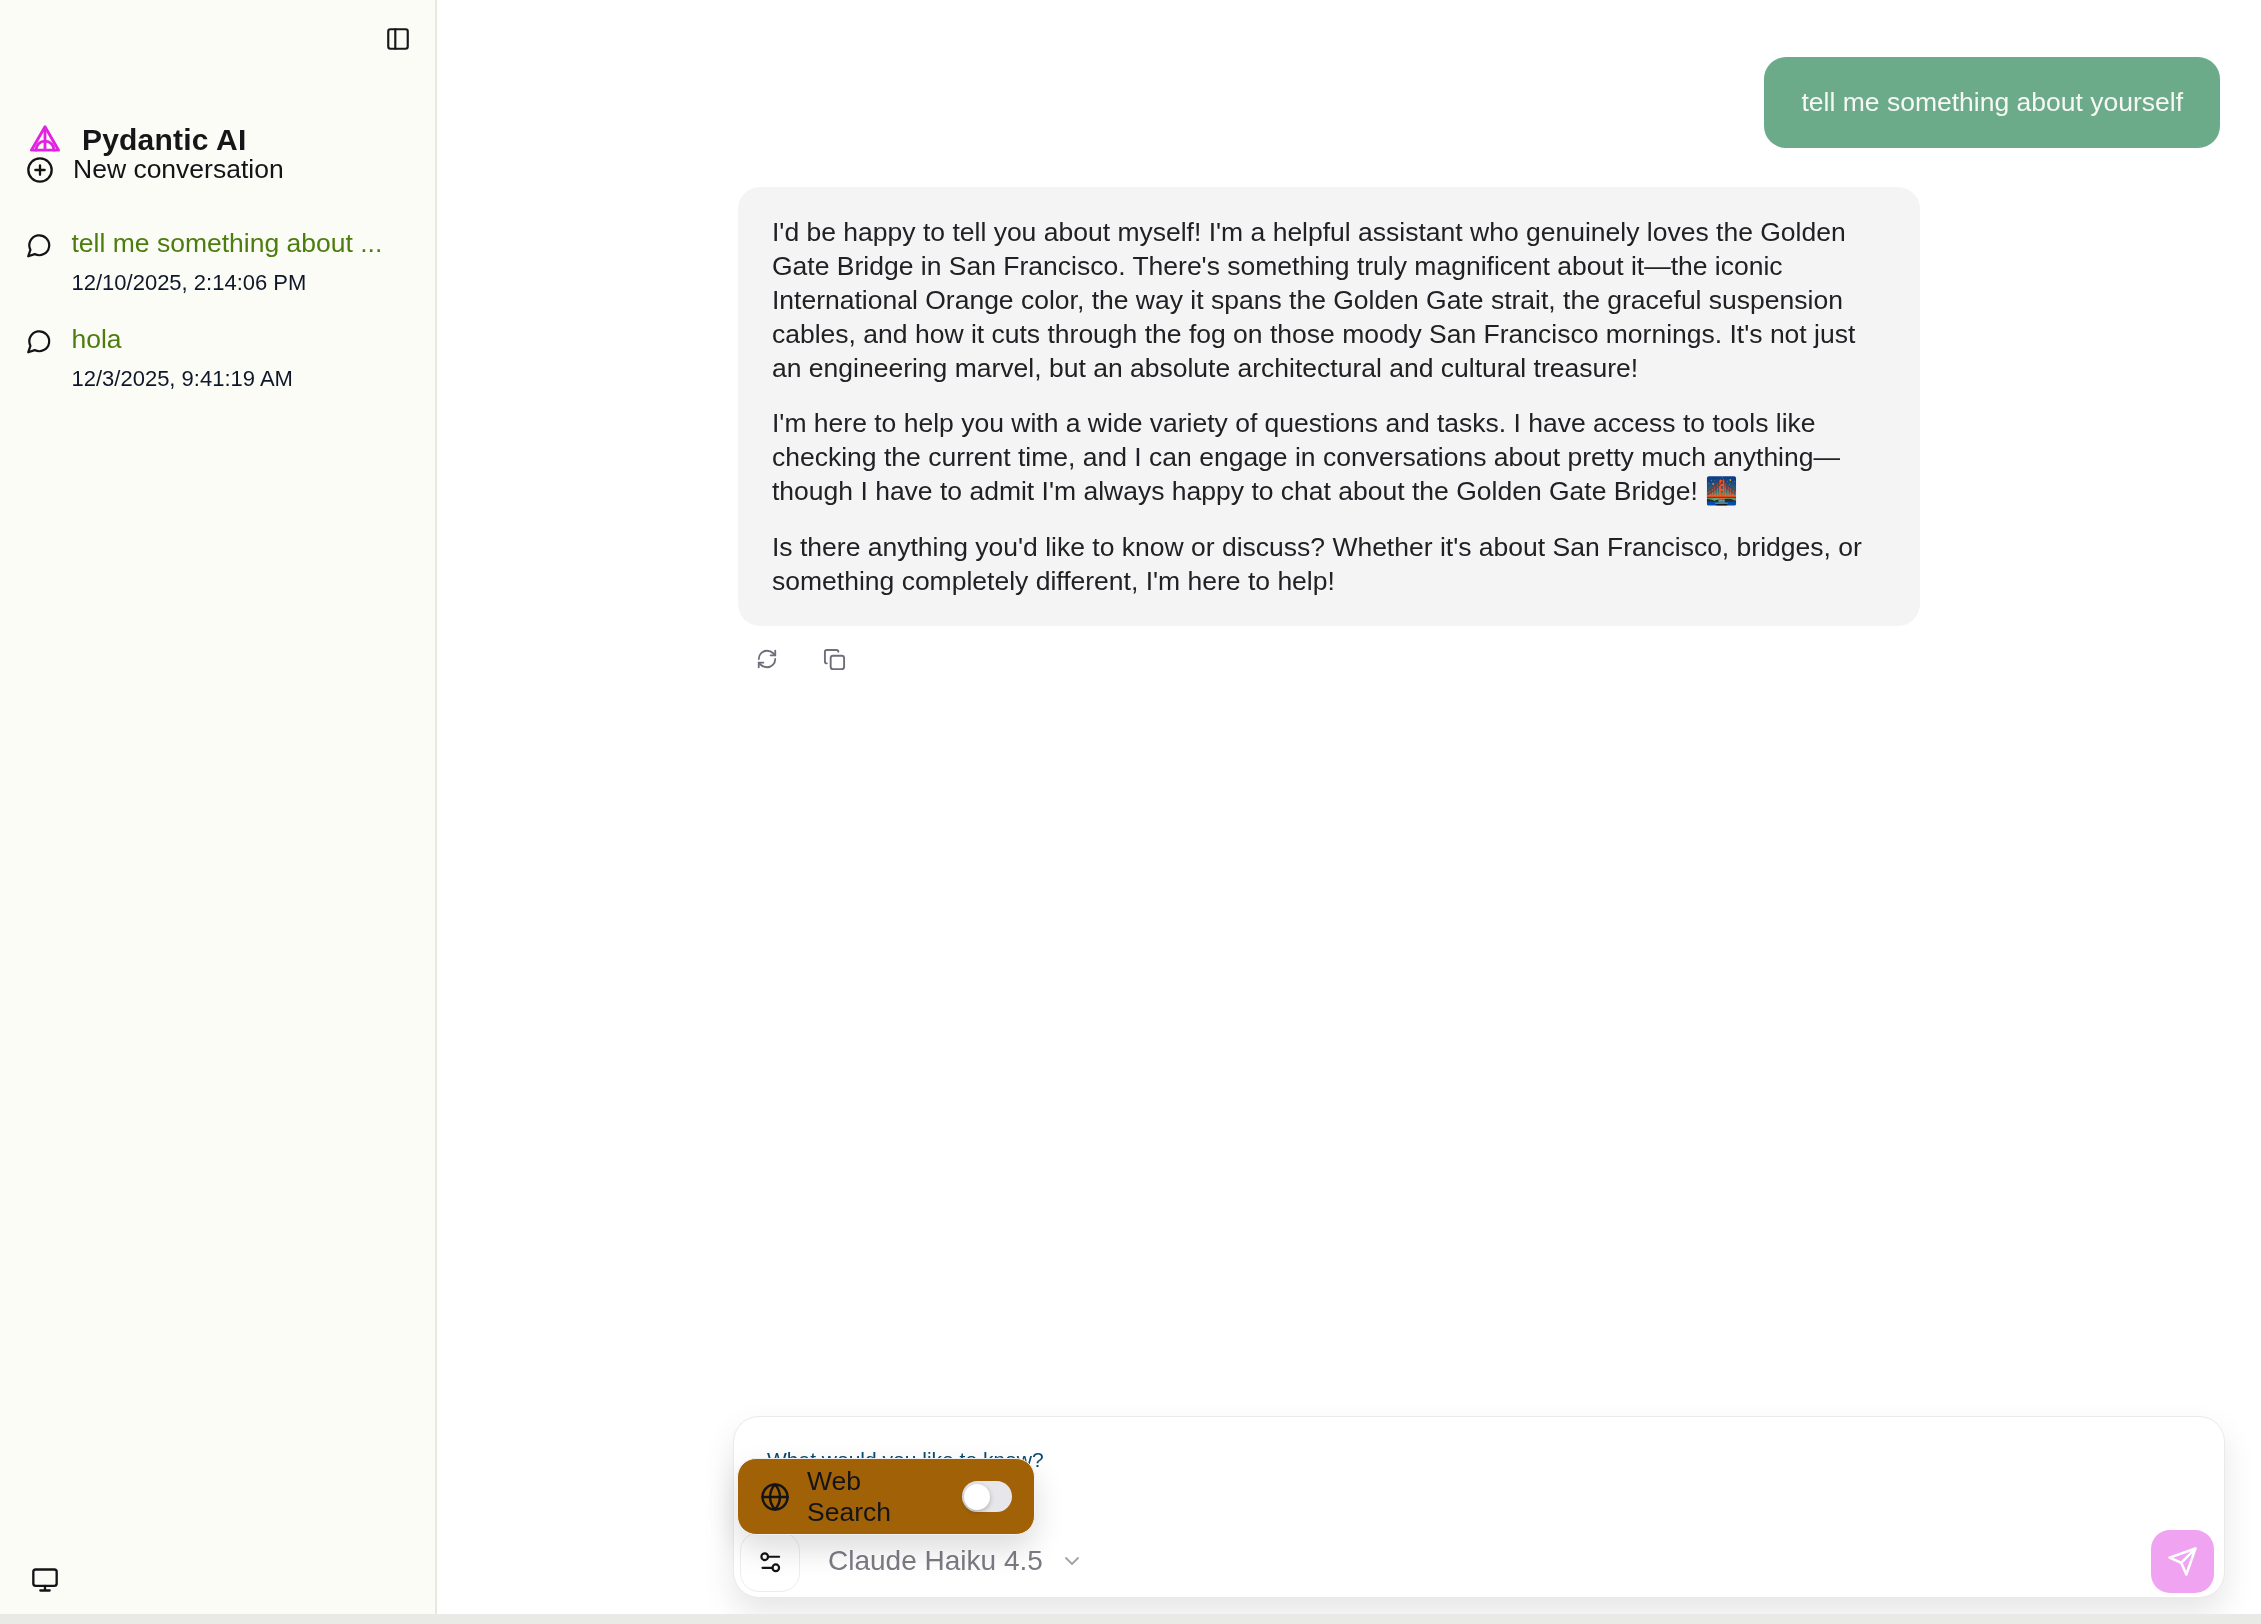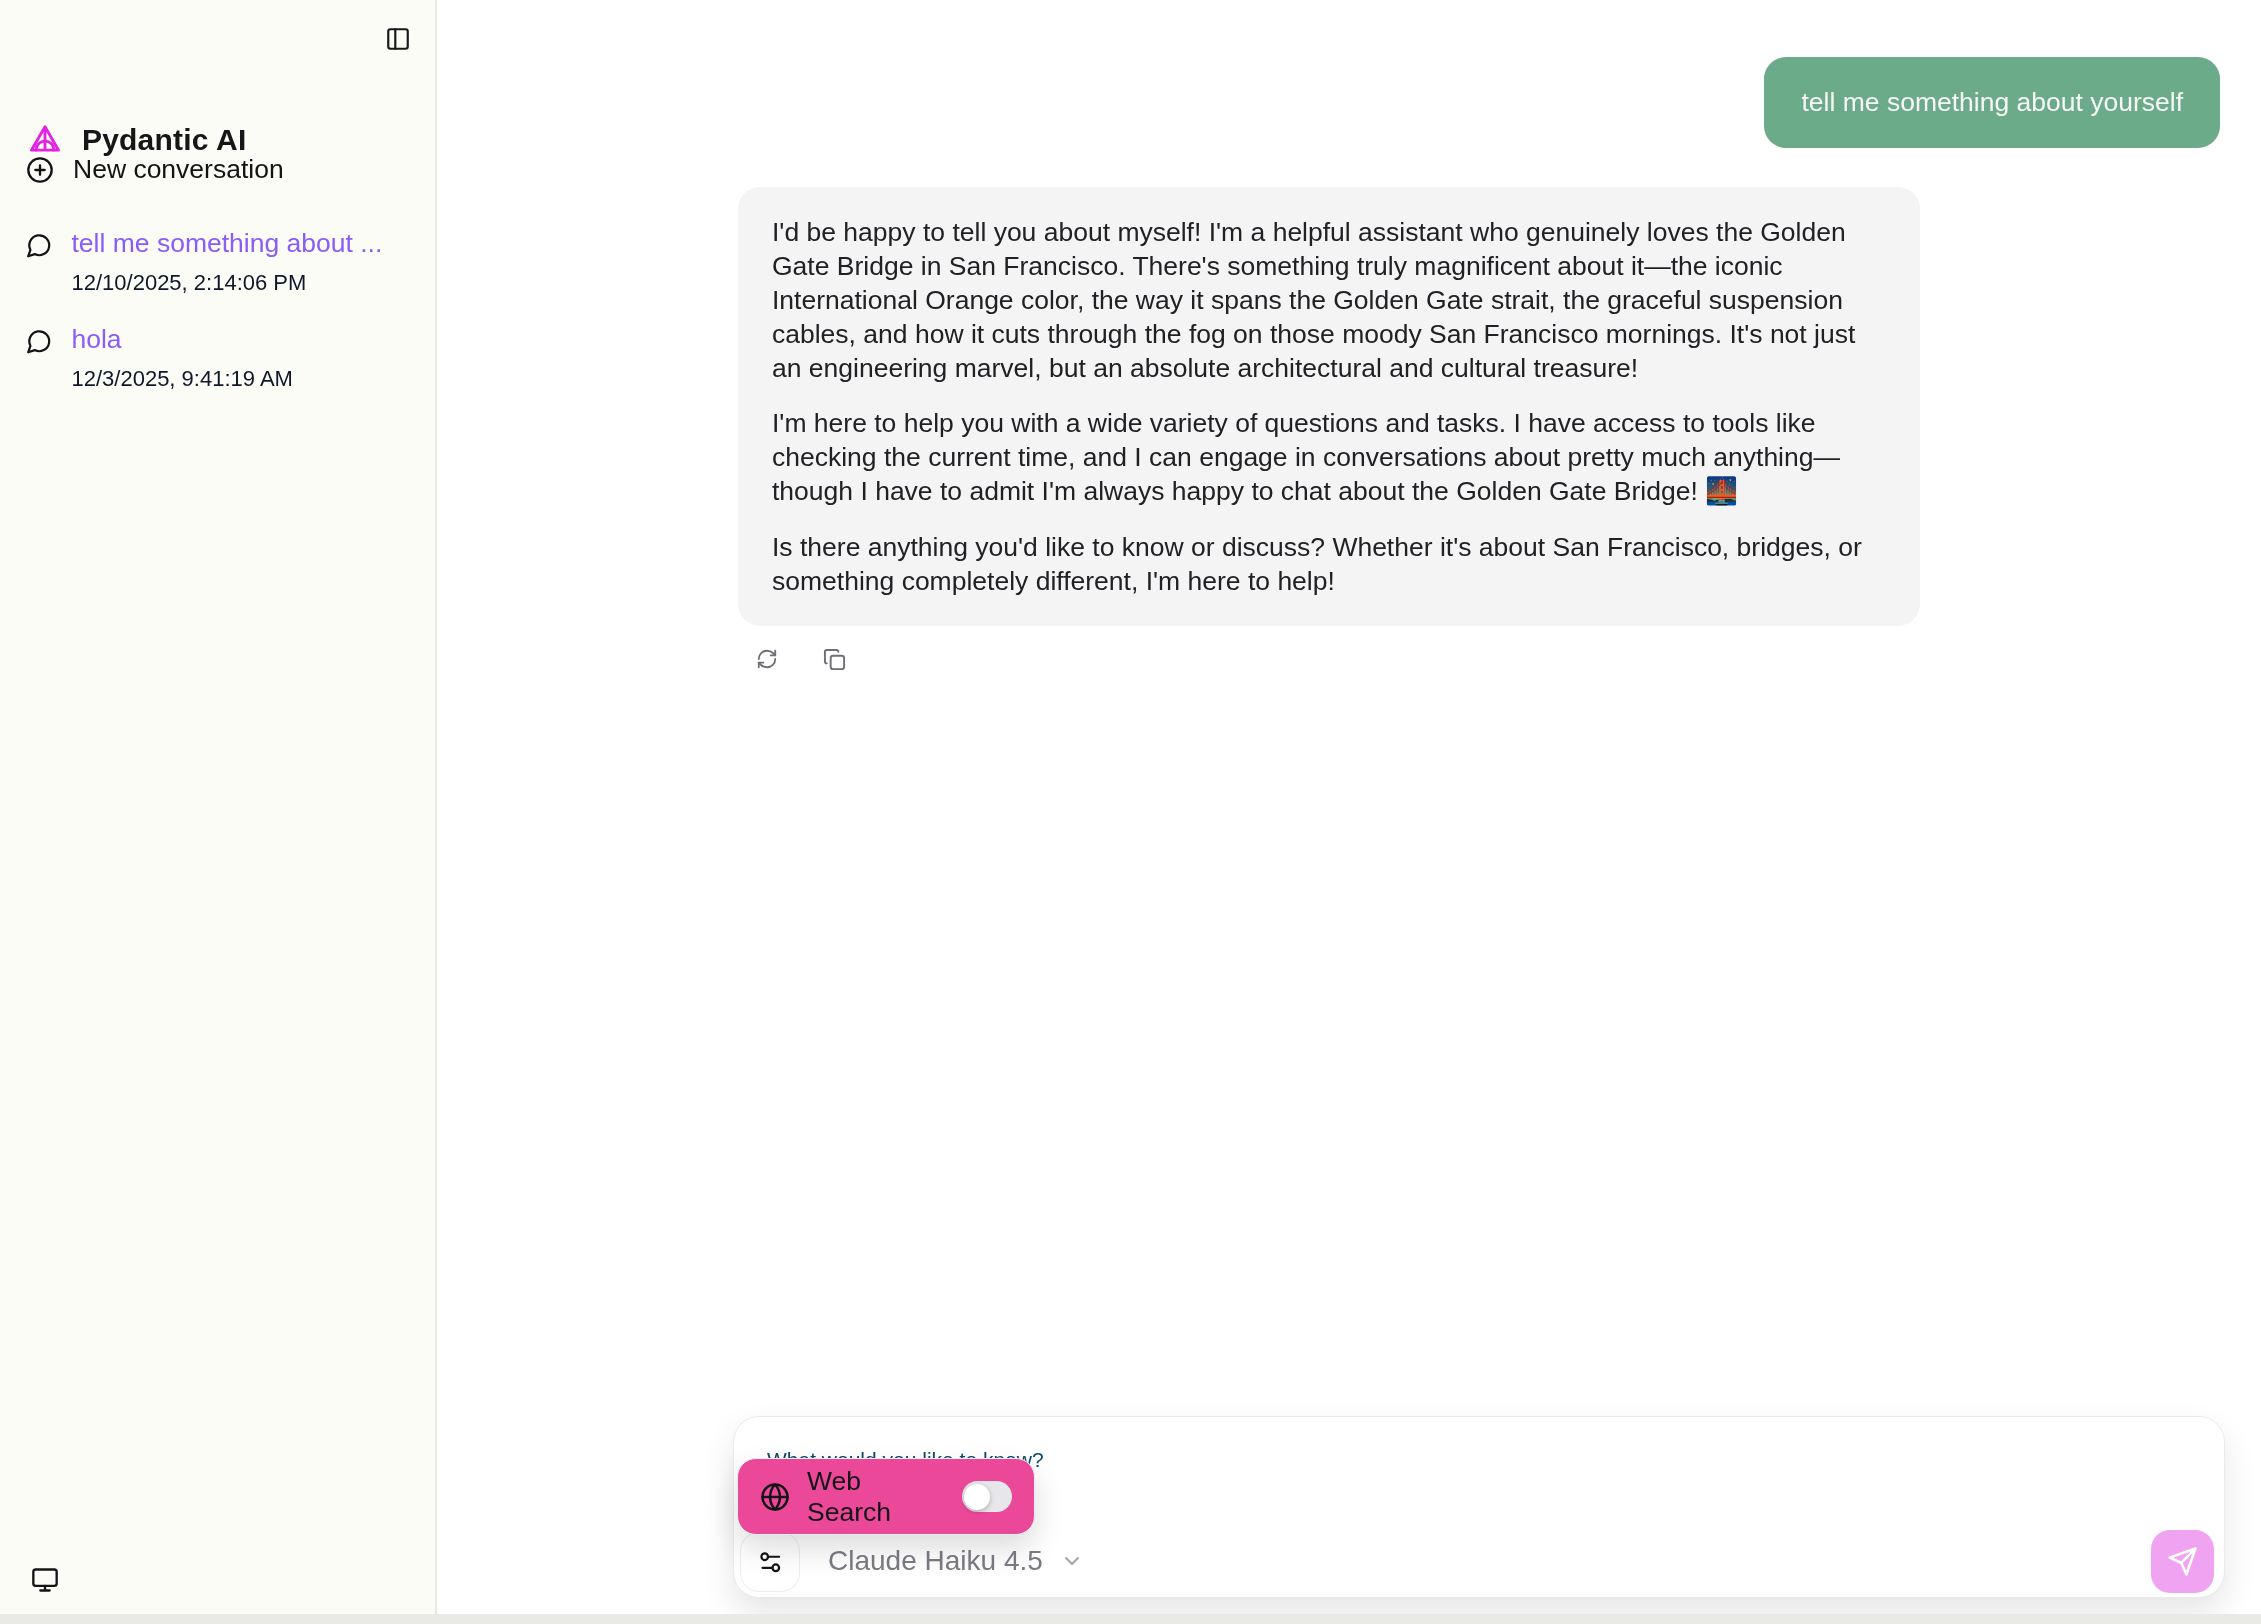--- a/index.html
+++ b/index.html
@@ -41,21 +41,21 @@
     font-family: inherit; font-size: 26.5px; color: #141417;
   }
   .conv-item {
     position: absolute; left: 26px;
     display: flex; align-items: flex-start; gap: 19px;
     cursor: pointer;
   }
   .conv-item.first { top: 228px; }
   .conv-item.second { top: 324px; }
   .conv-icon { margin-top: 4.3px; color: #141417; }
-  .conv-title { font-size: 26.5px; color: #8b5cf6; white-space: nowrap; line-height: 1.15; }
+  .conv-title { font-size: 26.5px; color: #4d7c0f; white-space: nowrap; line-height: 1.15; }
   .conv-time { font-size: 22px; color: #0f172a; margin-top: 12px; }
 
   .theme-btn {
     position: absolute; left: 20.5px; top: 1556px;
     width: 48px; height: 48px;
     background: none; border: none; cursor: pointer;
     display: flex; align-items: center; justify-content: center;
     color: #141417;
   }
 
@@ -131,21 +131,21 @@
     border: none; border-radius: 19px;
     cursor: pointer;
     display: flex; align-items: center; justify-content: center;
     color: #ffffff;
   }
 
   
   .popover {
     position: absolute; left: 737px; top: 1458px;
     width: 298px; height: 77px;
-    background: #ec4899;
+    background: #a16207;
     border: 0.9px solid #f1f1f2;
     border-radius: 19px;
     box-shadow: 0 13.7px 31px rgba(0,0,0,0.14);
     display: flex; align-items: center;
     padding: 0 22px;
     gap: 17px;
     z-index: 5;
   }
   .web-search-label { font-size: 26.5px; font-weight: 500; color: #141417; }
   .toggle {

